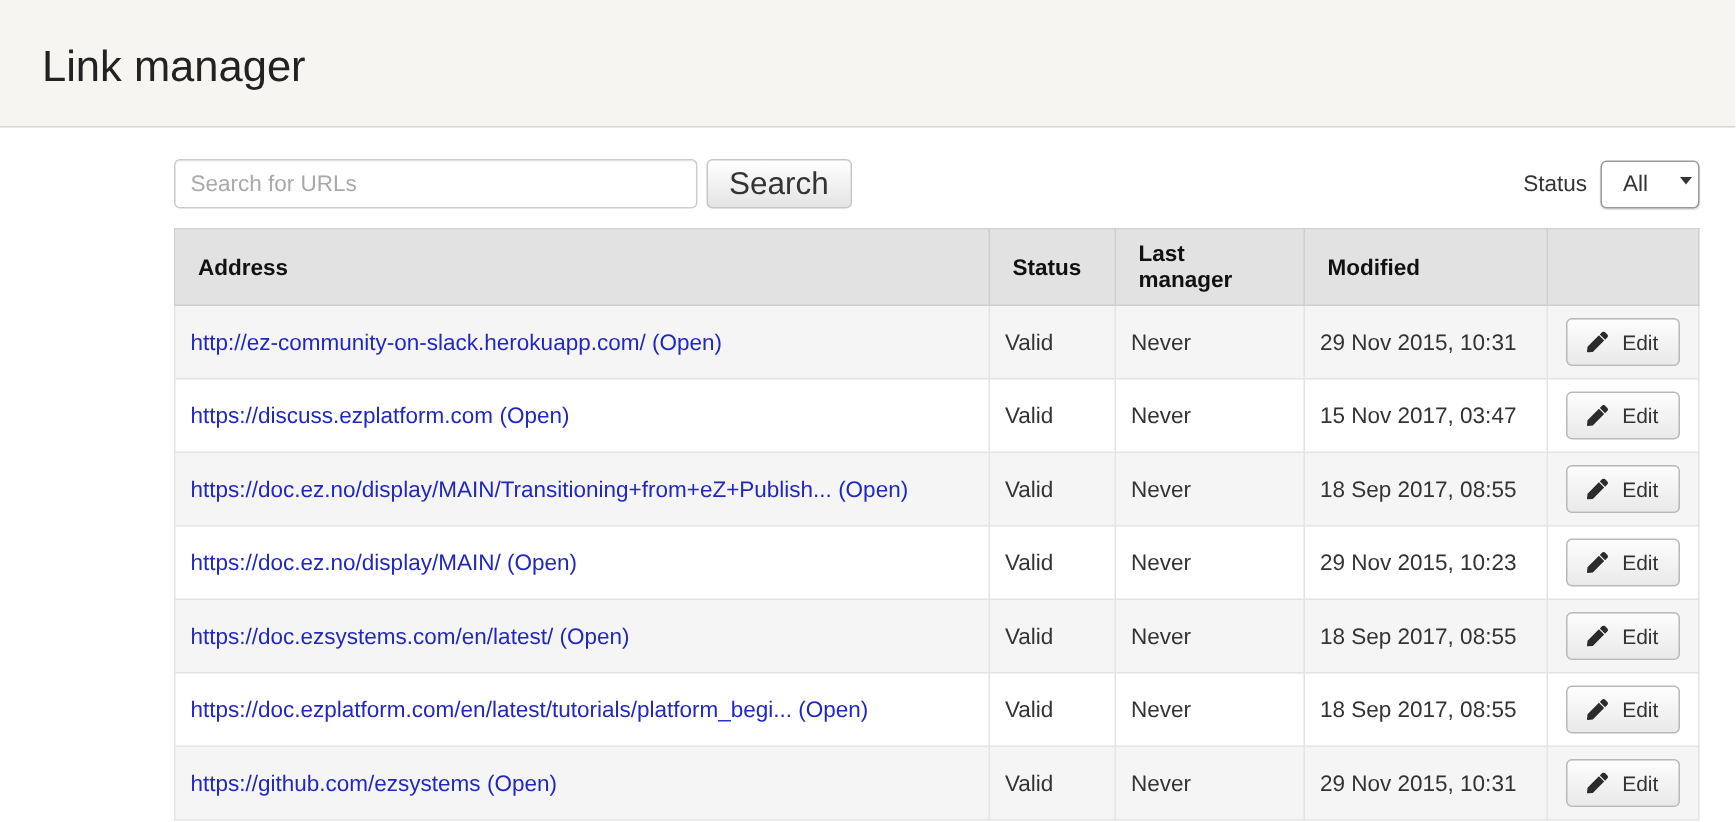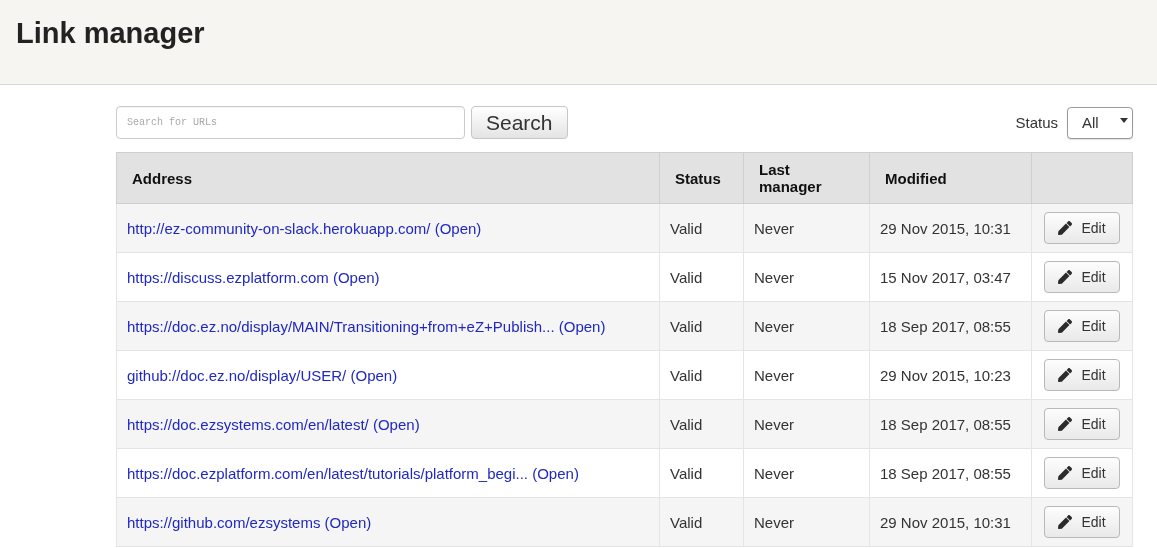--- a/index.html
+++ b/index.html
@@ -18,41 +18,41 @@
     color: #333;
   }
   
   .page-header {
     background: var(--page-header-bg);
     border-bottom: 1px solid #d8d8d8;
     height: 85px;
     padding: 14px 16px 0 16px;
   }
   .page-title {
-    margin: 0;
+    margin: 12px;
     font-size: 29px;
-    font-weight: 700;
+    font-weight: 400;
     color: #222;
     line-height: 38px;
   }
   
   .content { margin: 21px 24px 0 116px; }
   .toolbar {
     display: flex;
     align-items: center;
     margin-bottom: 13px;
   }
   .search-input {
     width: 349px;
     height: 33px;
     padding: 0 10px;
     border: 1px solid #ccc;
     border-radius: 4px;
-    font-size: 10px;
-    font-family: Liberation Mono, monospace;
+    font-size: 15px;
+    font-family: Liberation Sans, sans-serif;
     color: #555;
     box-shadow: inset 0 1px 1px rgba(0,0,0,0.05);
     outline: none;
   }
   .search-input::placeholder { color: #a9a9a9; opacity: 1; }
   .search-btn {
     margin-left: 6px;
     height: 33px;
     padding: 0 14px;
     font-size: 21px;
@@ -225,21 +225,21 @@
                   <path d="M290.7 93.2l128 128L140.8 499.2 26.7 511.8c-15.3 1.7-28.2-11.2-26.5-26.5l12.7-114.2L290.7 93.2zm207.2-19.1l-60.1-60.1c-18.8-18.8-49.2-18.8-67.9 0l-56.6 56.6 128 128 56.6-56.6c18.7-18.7 18.7-49.1 0-67.9z"></path>
                 </svg>
         </span>
         <span>Edit</span>
       </button>
     </td>
   </tr>
 
   <tr>
     <td>
-      <a class="address-link">github://doc.ez.no/display/USER/</a>
+      <a class="address-link">https://doc.ez.no/display/MAIN/</a>
       <a class="open-link">(Open)</a>
     </td>
     <td>Valid</td>
     <td>Never</td>
     <td>29 Nov 2015, 10:23</td>
     <td class="edit-cell">
       <button class="edit-btn">
         <span class="pencil-icon">
           <svg viewBox="0 0 512 512" xmlns="http://www.w3.org/2000/svg">
                   <path d="M290.7 93.2l128 128L140.8 499.2 26.7 511.8c-15.3 1.7-28.2-11.2-26.5-26.5l12.7-114.2L290.7 93.2zm207.2-19.1l-60.1-60.1c-18.8-18.8-49.2-18.8-67.9 0l-56.6 56.6 128 128 56.6-56.6c18.7-18.7 18.7-49.1 0-67.9z"></path>

